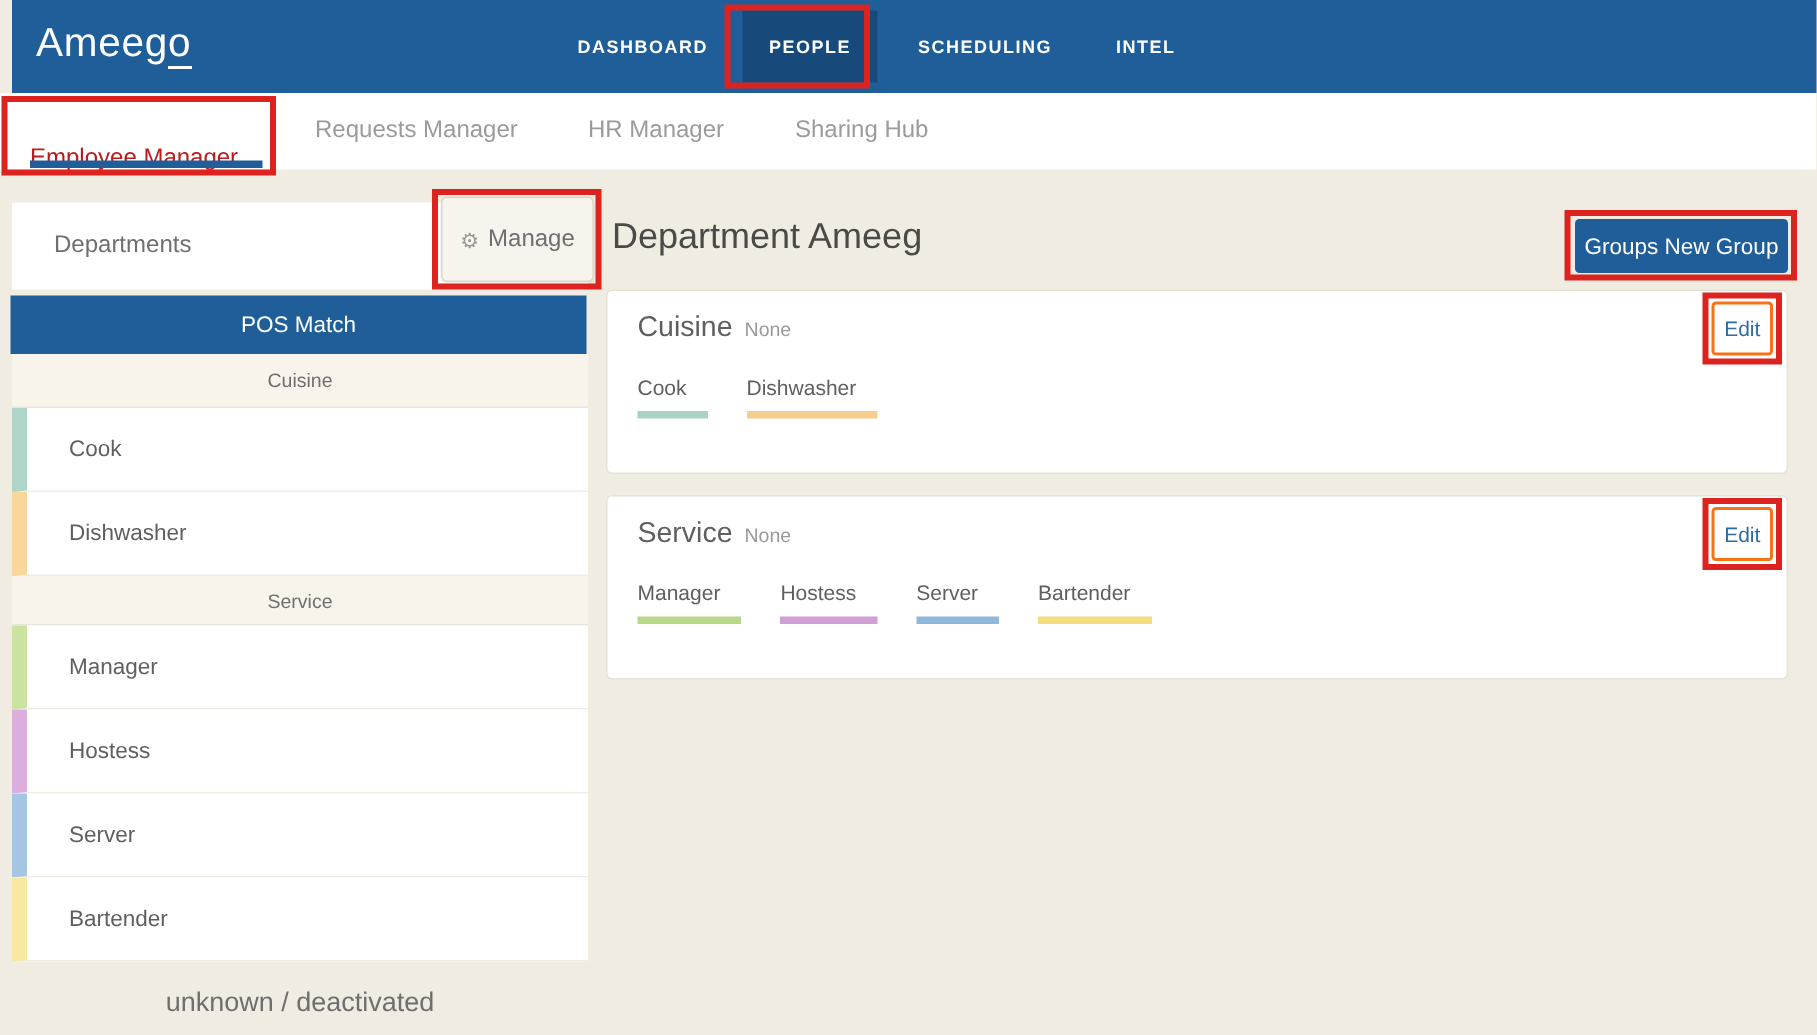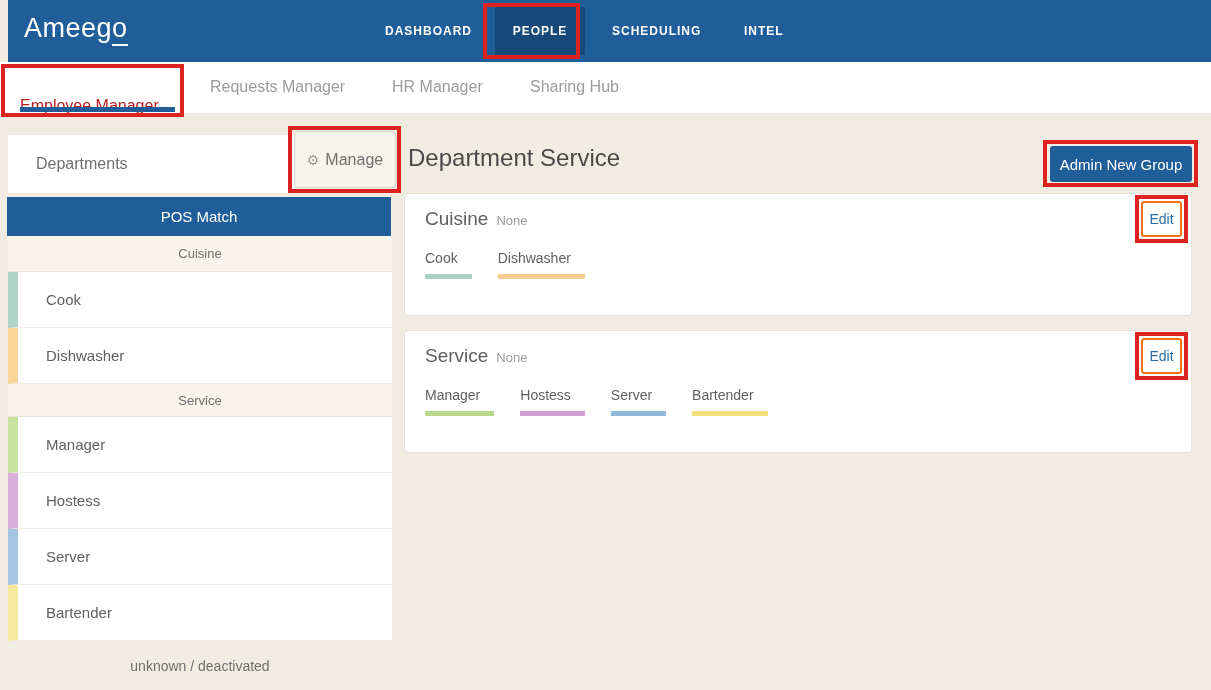--- a/index.html
+++ b/index.html
@@ -71,21 +71,21 @@
     left:8px; width:384px; height:56px; background:#fff;
     border-left:10px solid #ccc; border-bottom:1px solid #efece4;
     display:flex; align-items:center; padding-left:28px;
     color:#5f5f5f; font-size:15px; cursor:pointer;
   }
   .si-0 { top:272px; } .si-1 { top:328px; }
   .si-2 { top:417px; } .si-3 { top:473px; }
   .si-4 { top:529px; } .si-5 { top:585px; }
   .side-footnote {
     left:8px; top:658px; width:384px; text-align:center;
-    color:#6f6f6f; font-size:14px;
+    color:#6f6f6f; font-size:18px;
   }
 
   
   .main-title { left:408px; top:144px; font-size:24px; color:#4a4a48; font-weight:normal; }
   .create-btn {
     left:1050px; top:146px; width:142px; height:36px;
     background:#1f5e99; border:none; border-radius:3px;
     color:#fff; font-size:15px; cursor:pointer;
     display:flex; align-items:center; justify-content:center;
     font-family:"Liberation Sans", sans-serif;
@@ -176,23 +176,23 @@
 </div>
 <div class="abs side-item si-4" style="border-left-color: rgb(165, 198, 227);">
   <span>Server</span>
 </div>
 <div class="abs side-item si-5" style="border-left-color: rgb(248, 233, 161);">
   <span>Bartender</span>
 </div>
 
 <div class="abs side-footnote">unknown / deactivated</div>
 
-<h1 class="abs main-title">Department Service</h1>
-
-<button class="abs create-btn">Admin New Group</button>
+<h1 class="abs main-title">Department Ameeg</h1>
+
+<button class="abs create-btn">Groups New Group</button>
 
 <div class="abs group-card card-1">
   <div class="card-title-row">
     <span class="card-name">Cuisine</span>
     <span class="card-sub">None</span>
   </div>
   <div class="tag-row">
     <span class="dept-tag" style="border-bottom-color: rgb(169, 210, 195);">Cook</span>
     <span class="dept-tag" style="border-bottom-color: rgb(246, 205, 140);">Dishwasher</span>
   </div>

